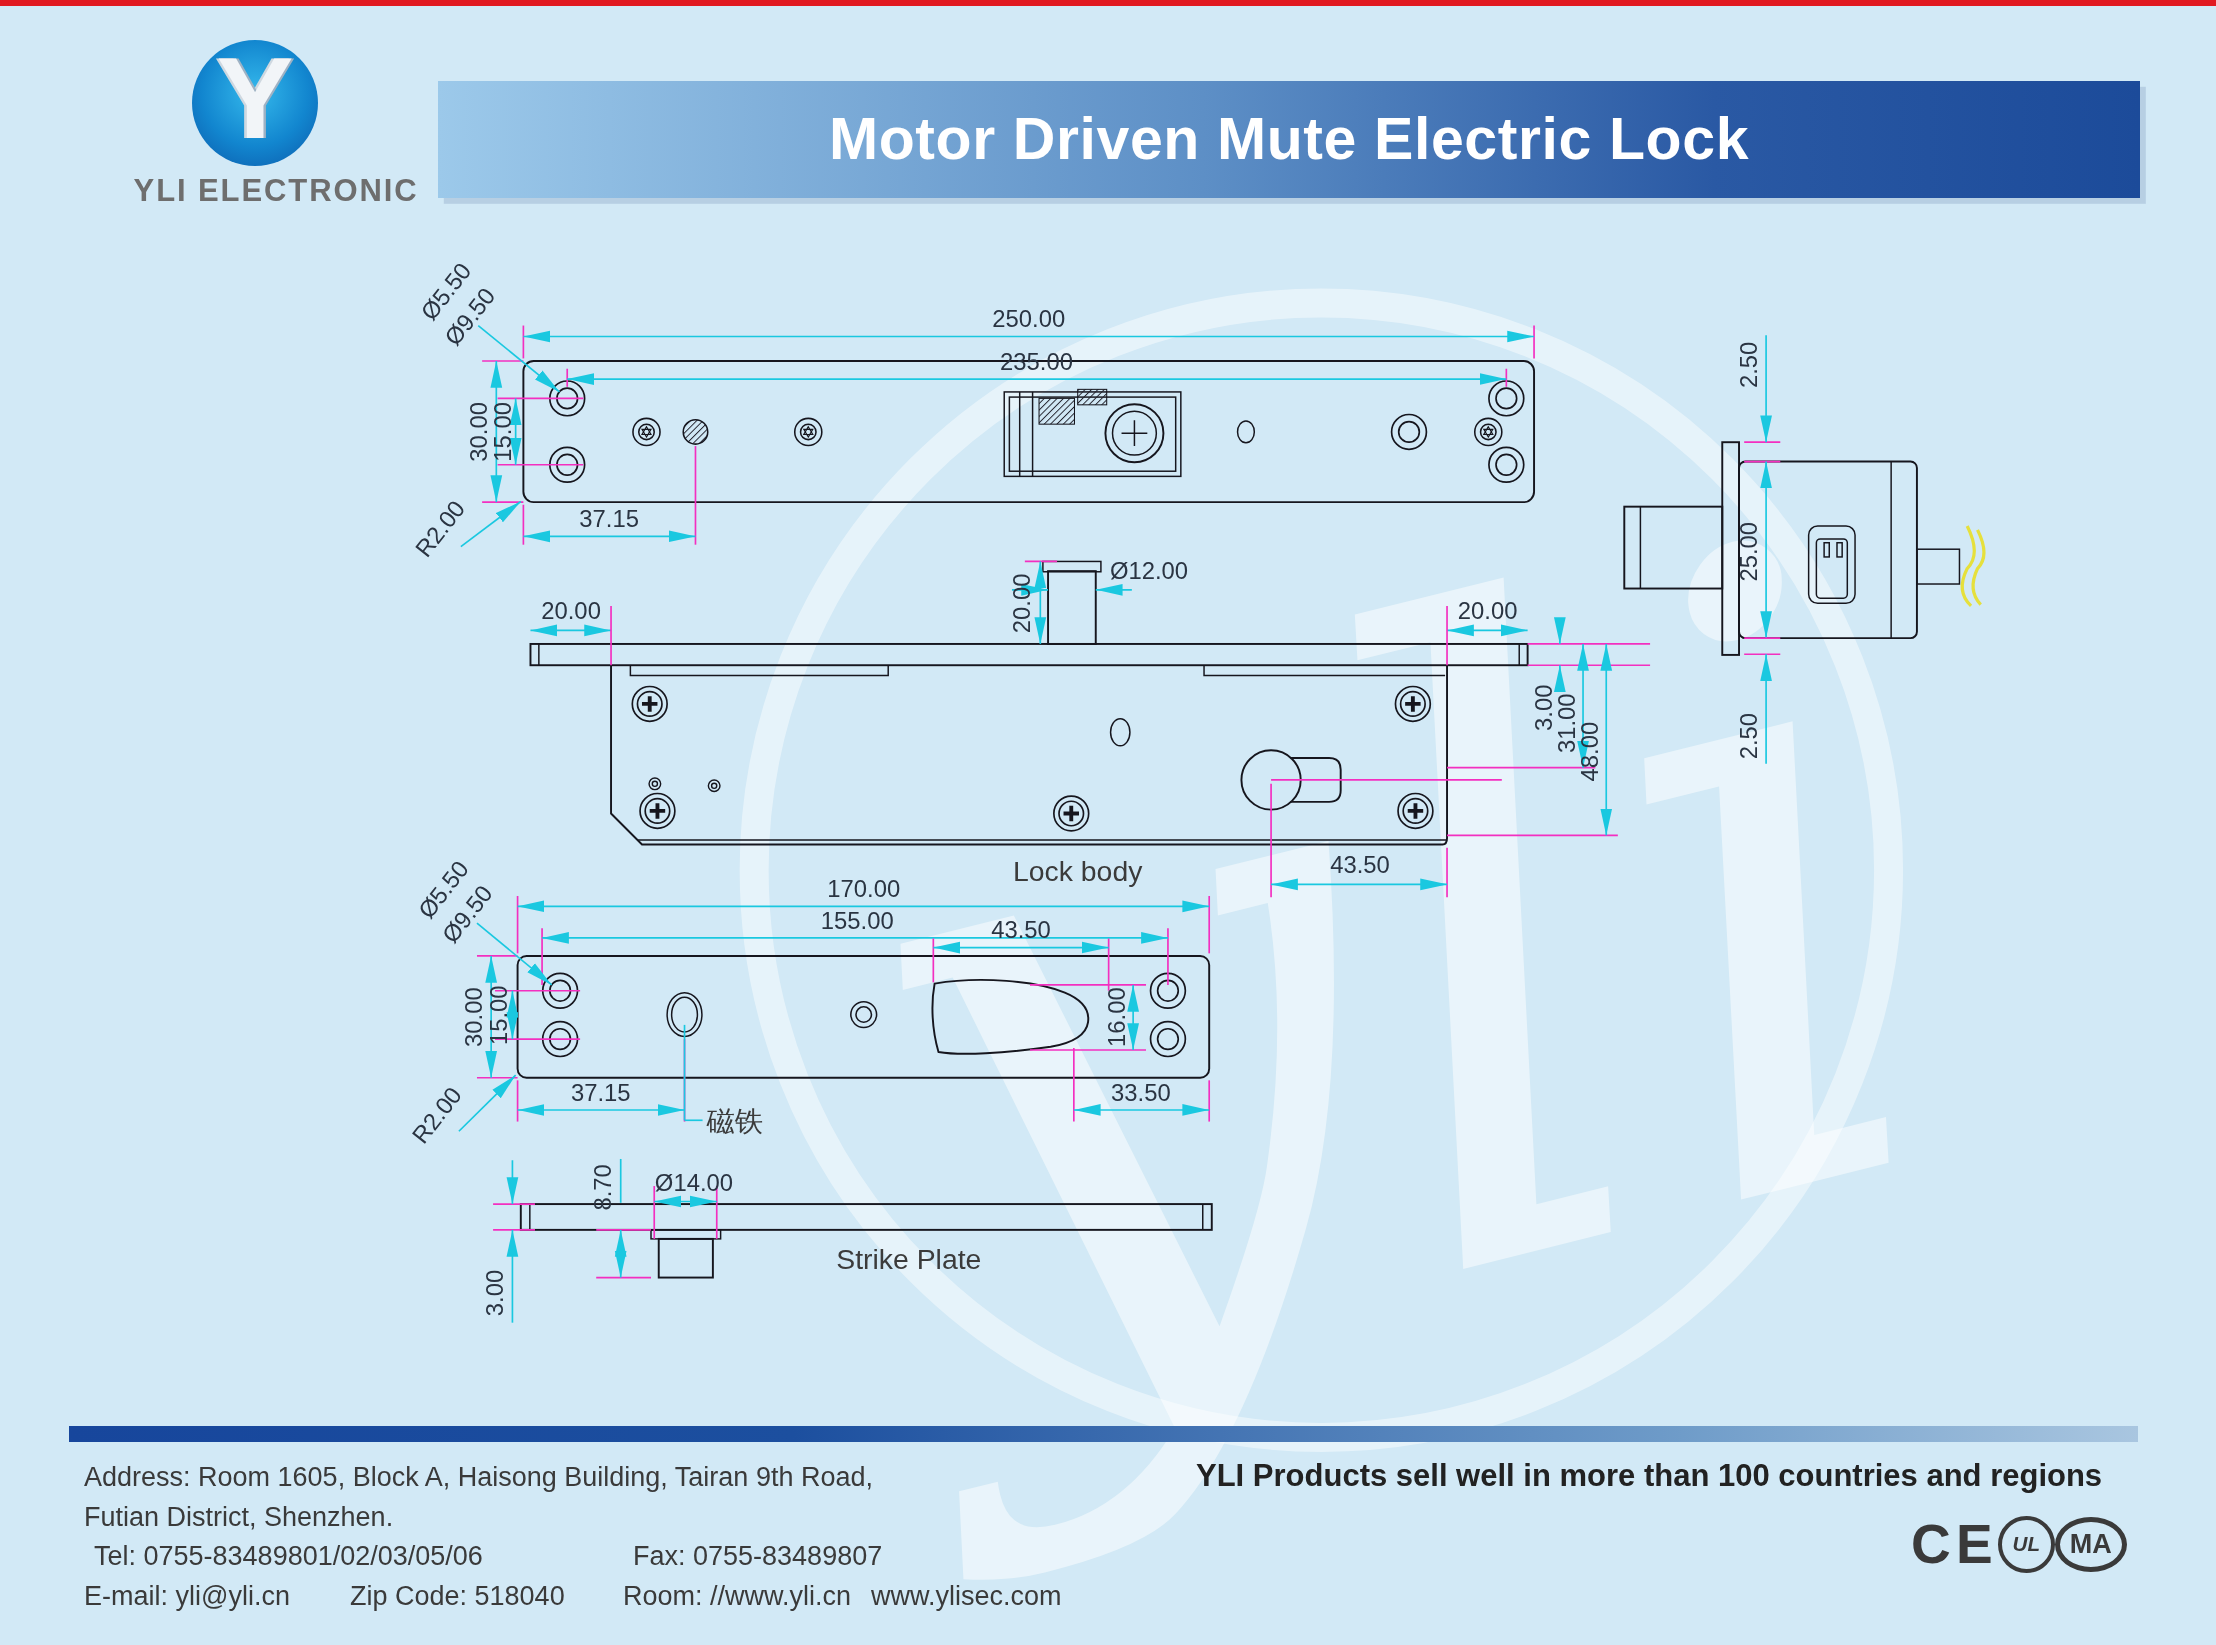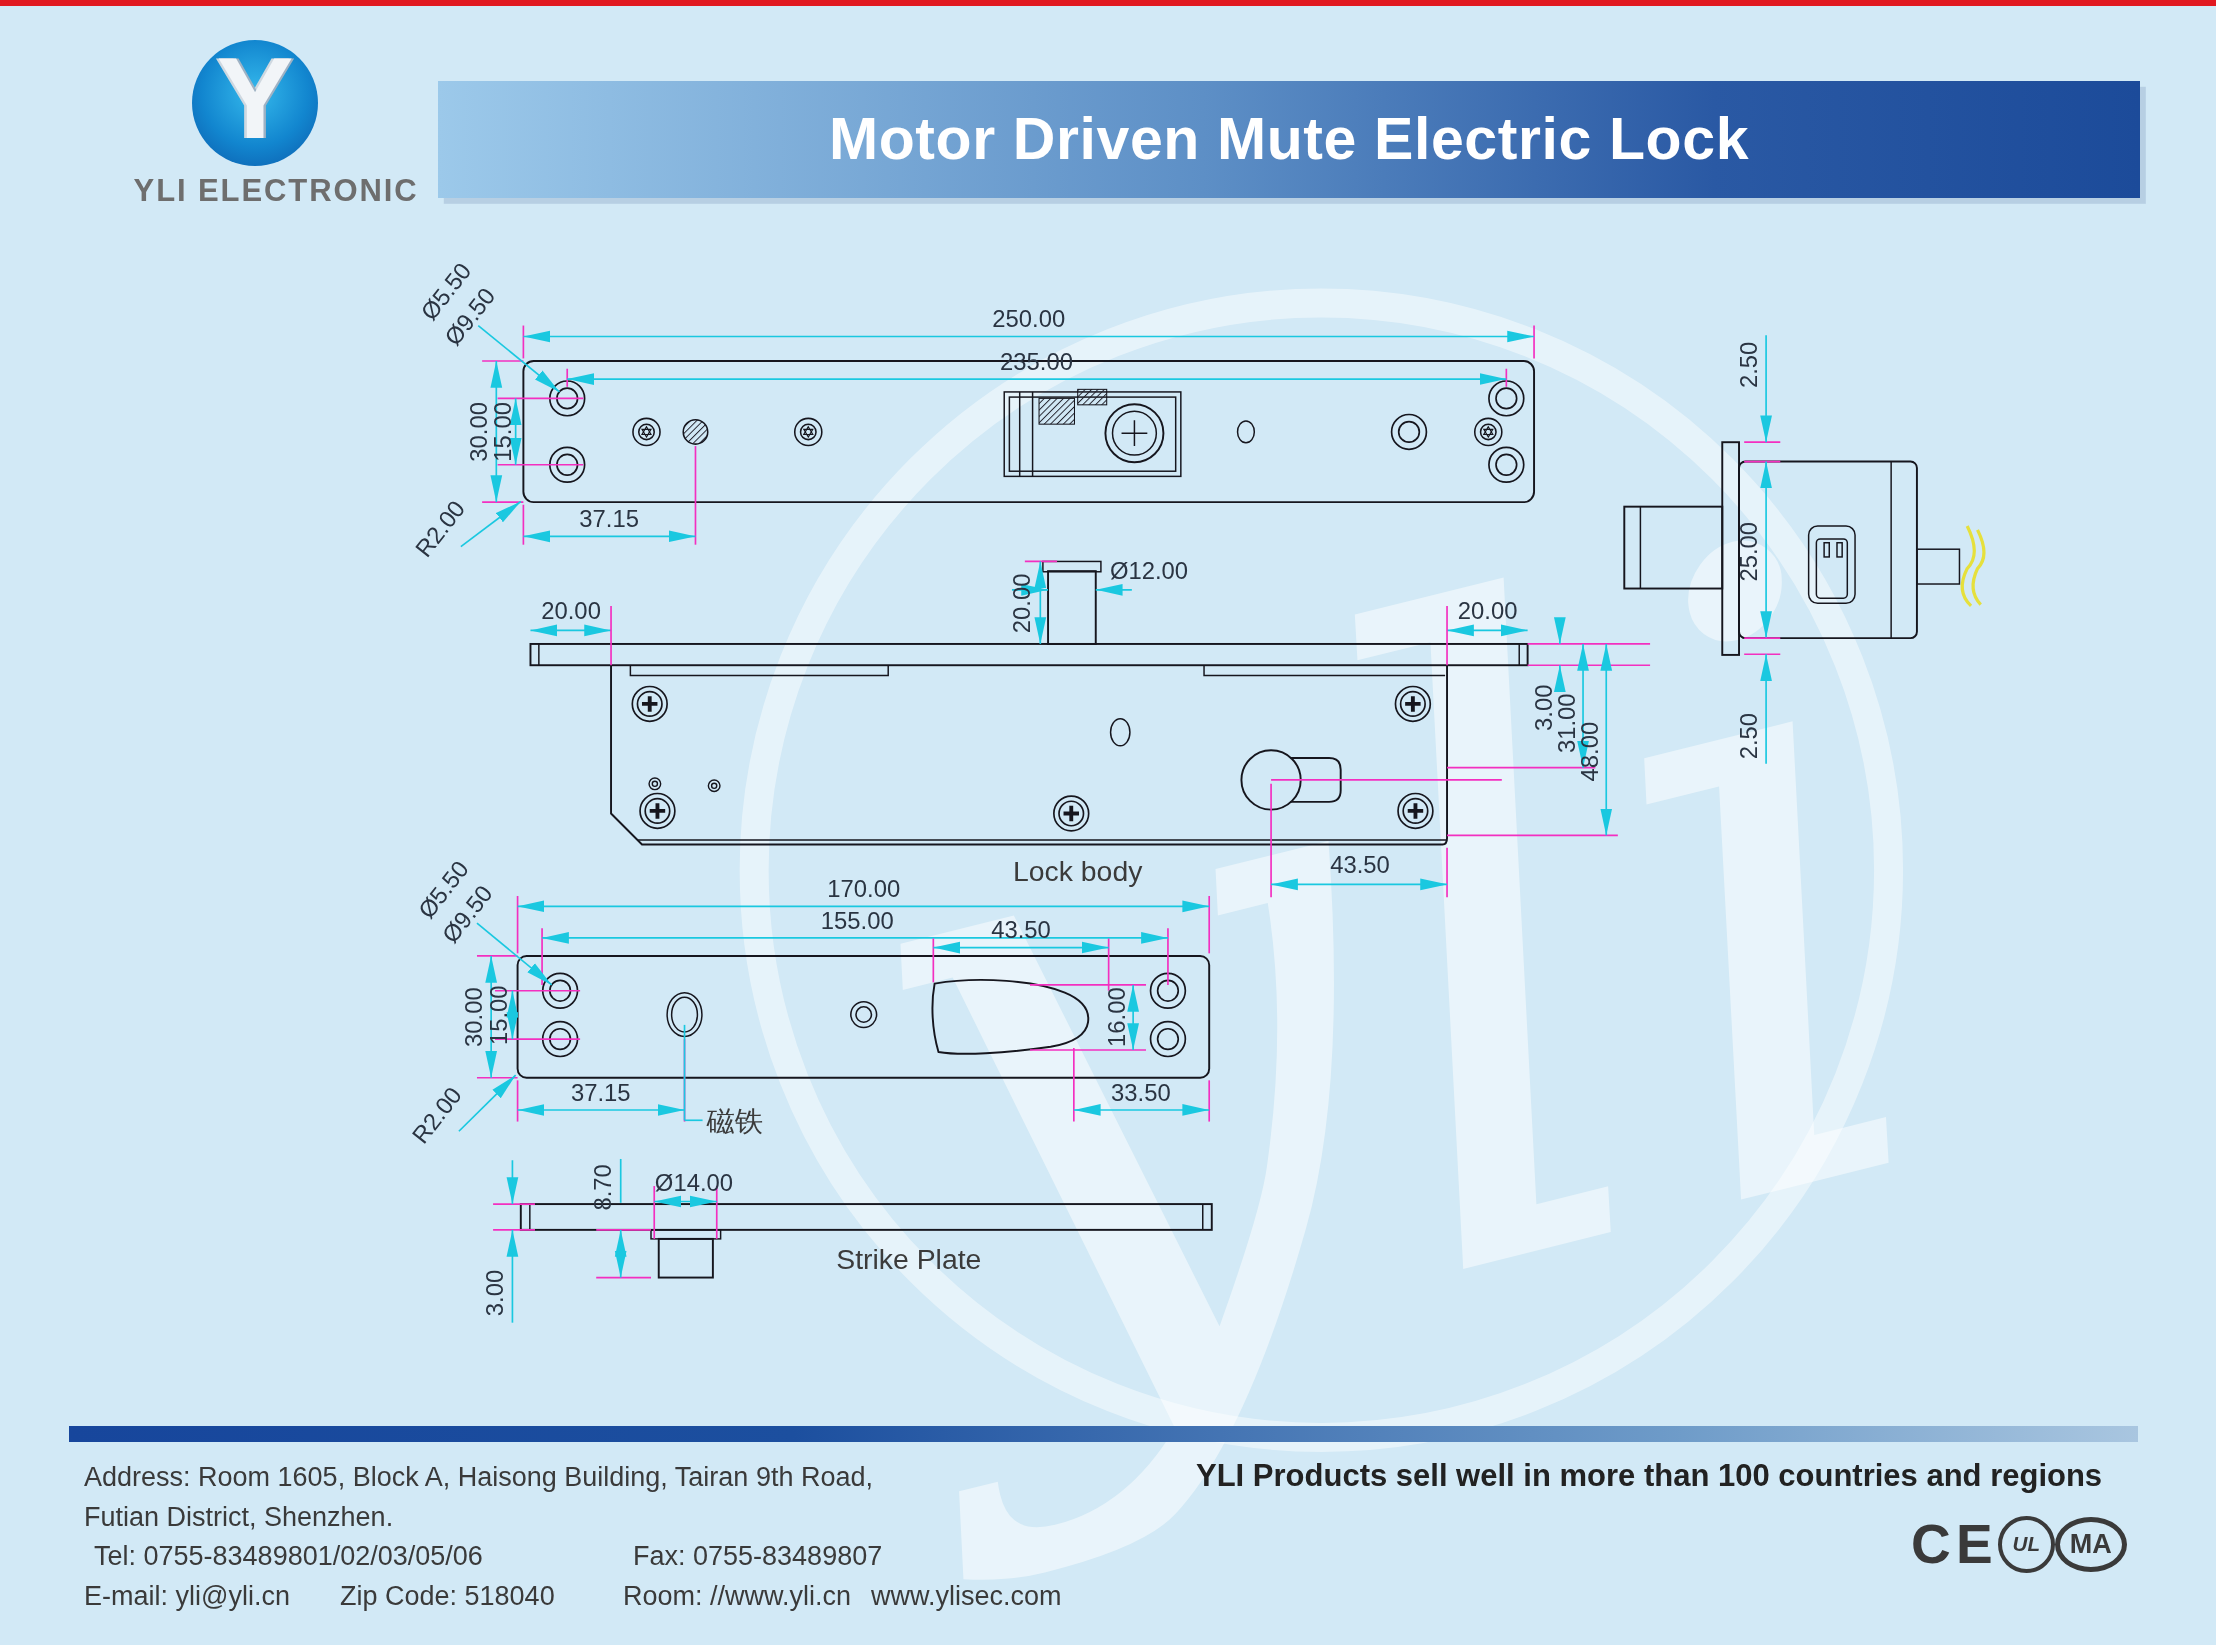--- a/index.html
+++ b/index.html
@@ -26,21 +26,21 @@
   .drawing{position:absolute;left:0;top:0;width:2216px;height:1645px;}
   
   .company{position:absolute;left:84px;top:1359px;font-size:48px;font-weight:bold;color:#362f2c;}
   .divider{position:absolute;left:69px;top:1426px;width:2069px;height:15.5px;
         background:linear-gradient(90deg,#17469c 0%, #1c4f9f 35%, #6f9cc9 78%, #a9c6e0 100%);}
   .addr{position:absolute;left:84px;color:#3a3a3a;font-size:27px;white-space:nowrap;text-align:center;}
   .a1{top:1462px;} .a2{top:1502px;}
   .line3{position:absolute;left:84px;top:1541px;width:1096px;height:34px;margin-left:10px;}
   .line4{position:absolute;left:84px;top:1581px;width:1160px;height:34px;}
   .line3 span,.line4 span{position:absolute;top:0;color:#3a3a3a;font-size:27px;white-space:nowrap;}
-  .fax{left:539px;} .zip{left:256px;text-align:right;} .http{left:539px;} .www{left:787px;}
+  .fax{left:539px;} .zip{left:266px;text-align:right;} .http{left:539px;} .www{left:787px;}
   .slogan{position:absolute;left:1196px;top:1458px;width:961px;color:#222222;
         font-size:31px;font-weight:bold;white-space:nowrap;}
   .certs{position:absolute;left:1911px;top:1515px;width:245px;height:58px;display:flex;
         align-items:center;color:#3a3a3a;}
   .ce{font-size:55px;font-weight:bold;letter-spacing:5.2px;line-height:55px;}
   .ul{width:49px;height:49px;border:4.5px solid #3a3a3a;border-radius:50%;
         display:flex;align-items:center;justify-content:center;
         font-size:20.6px;font-weight:bold;font-style:italic;}
   .ma{width:62px;height:45px;border:5.8px solid #3a3a3a;border-radius:50%;
         display:flex;align-items:center;justify-content:center;font-size:27px;font-weight:bold;}

